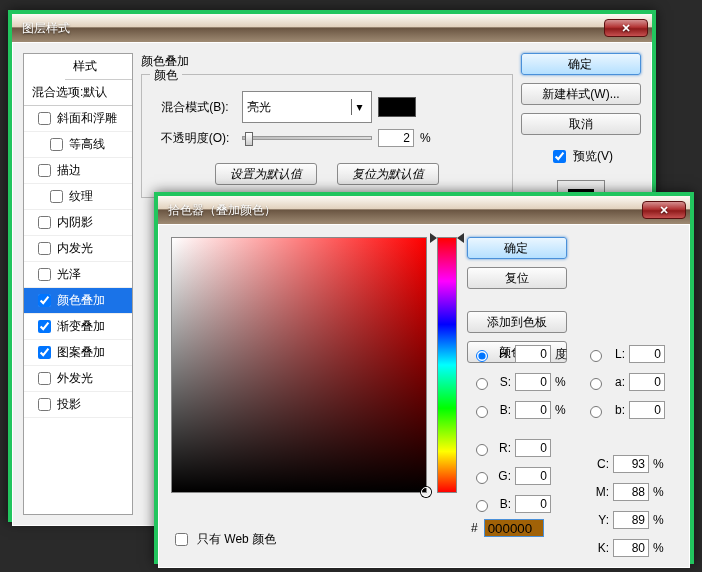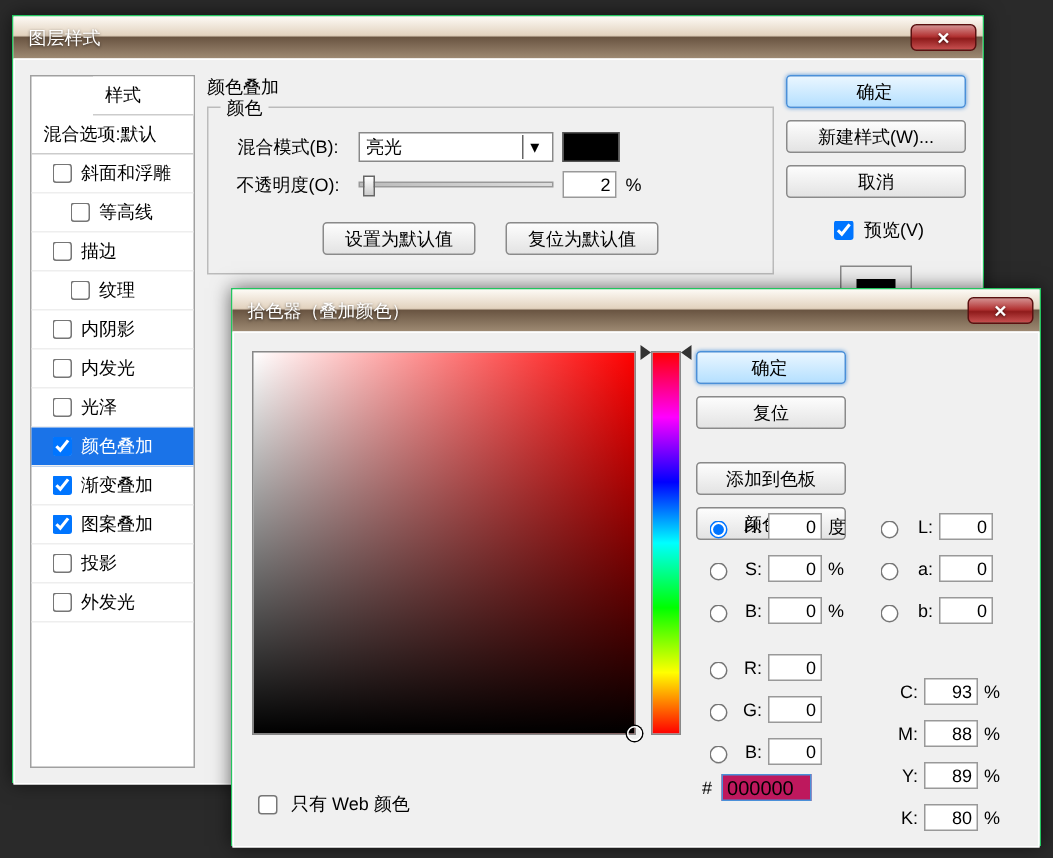--- a/index.html
+++ b/index.html
@@ -10,21 +10,21 @@
     background: #2a2a2a;
     font-family: "Microsoft YaHei", SimSun, Tahoma, sans-serif;
     font-size: 12px;
     color: #000;
     position: relative;
     overflow: hidden;
   }
   
   .win {
     position: absolute;
-    border: 1px solid #22c55e;
+    border: 4px solid #22c55e;
     background: #f0f0f0;
     box-shadow: 0 0 12px rgba(0,0,0,0.6);
   }
   .titlebar {
     height: 28px;
     background: linear-gradient(to bottom, #fdfaf5 0%, #e2d2be 45%, #6a5542 50%, #9e8a73 100%);
     color: #fff;
     display: flex;
     align-items: center;
     padding: 0 4px 0 10px;
@@ -85,21 +85,21 @@
     top: -8px; left: 8px;
     background: #f0f0f0;
     padding: 0 4px;
   }
   .row { display: flex; align-items: center; margin: 6px 0; gap: 6px; }
   .row label { width: 82px; text-align: center; }
   .dropdown {
     display: flex; align-items: center;
     border: 1px solid #888;
     background: #fff;
-    height: 20px;
+    height: 32px;
     padding: 0 4px;
     width: 130px;
     justify-content: space-between;
   }
   .dropdown .arrow {
     width: 16px;
     height: 16px;
     border-left: 1px solid #666;
     display: flex;
     align-items: center;
@@ -136,21 +136,21 @@
     height: 22px;
     padding: 0 14px;
     border: 1px solid #8a8a8a;
     background: linear-gradient(to bottom,#fdfdfd,#e3e3e3);
     border-radius: 3px;
     cursor: pointer;
     display: inline-flex;
     align-items: center;
     justify-content: center;
   }
-  .btnwide { min-width: 96px; }
+  .btnwide { min-width: 96px; font-style: italic; }
   .btn.primary {
     background: linear-gradient(to bottom,#eaf6ff,#b5e0ff);
     border-color: #4a90d9;
     box-shadow: 0 0 3px #4a90d9;
     padding-left: 12px;
   }
   .right-col {
     width: 120px;
     display: flex;
     flex-direction: column;
@@ -238,21 +238,21 @@
   .vrow .unit { width: 14px; }
   .hexrow {
     position: absolute;
     left: 312px;
     bottom: 30px;
     display: flex; align-items: center; gap: 6px;
   }
   .hexbox {
     width: 60px; height: 18px;
     border: 1px solid #4a90d9;
-    background: #be185d;
+    background: #a16207;
     padding: 0 3px;
   }
   .webcolors {
     position: absolute;
     left: 12px;
     bottom: 18px;
     display: flex; align-items: center; gap: 6px;
   }
   .cmyk {
     position: absolute;
@@ -310,25 +310,25 @@
           <div class="list-item">
             <input type="checkbox" checked="" style="">
             <span>渐变叠加</span>
           </div>
           <div class="list-item">
             <input type="checkbox" checked="" style="">
             <span>图案叠加</span>
           </div>
           <div class="list-item">
             <input type="checkbox" style="">
+            <span>外发光</span>
+          </div>
+          <div class="list-item">
+            <input type="checkbox" style="">
             <span>投影</span>
-          </div>
-          <div class="list-item">
-            <input type="checkbox" style="">
-            <span>外发光</span>
           </div>
         </div>
     </div>
 
     <div class="center">
       <span class="section-label">颜色叠加</span>
       <div class="groupbox">
         <span class="legend">颜色</span>
         <div class="row">
           <label>混合模式(B):</label>

